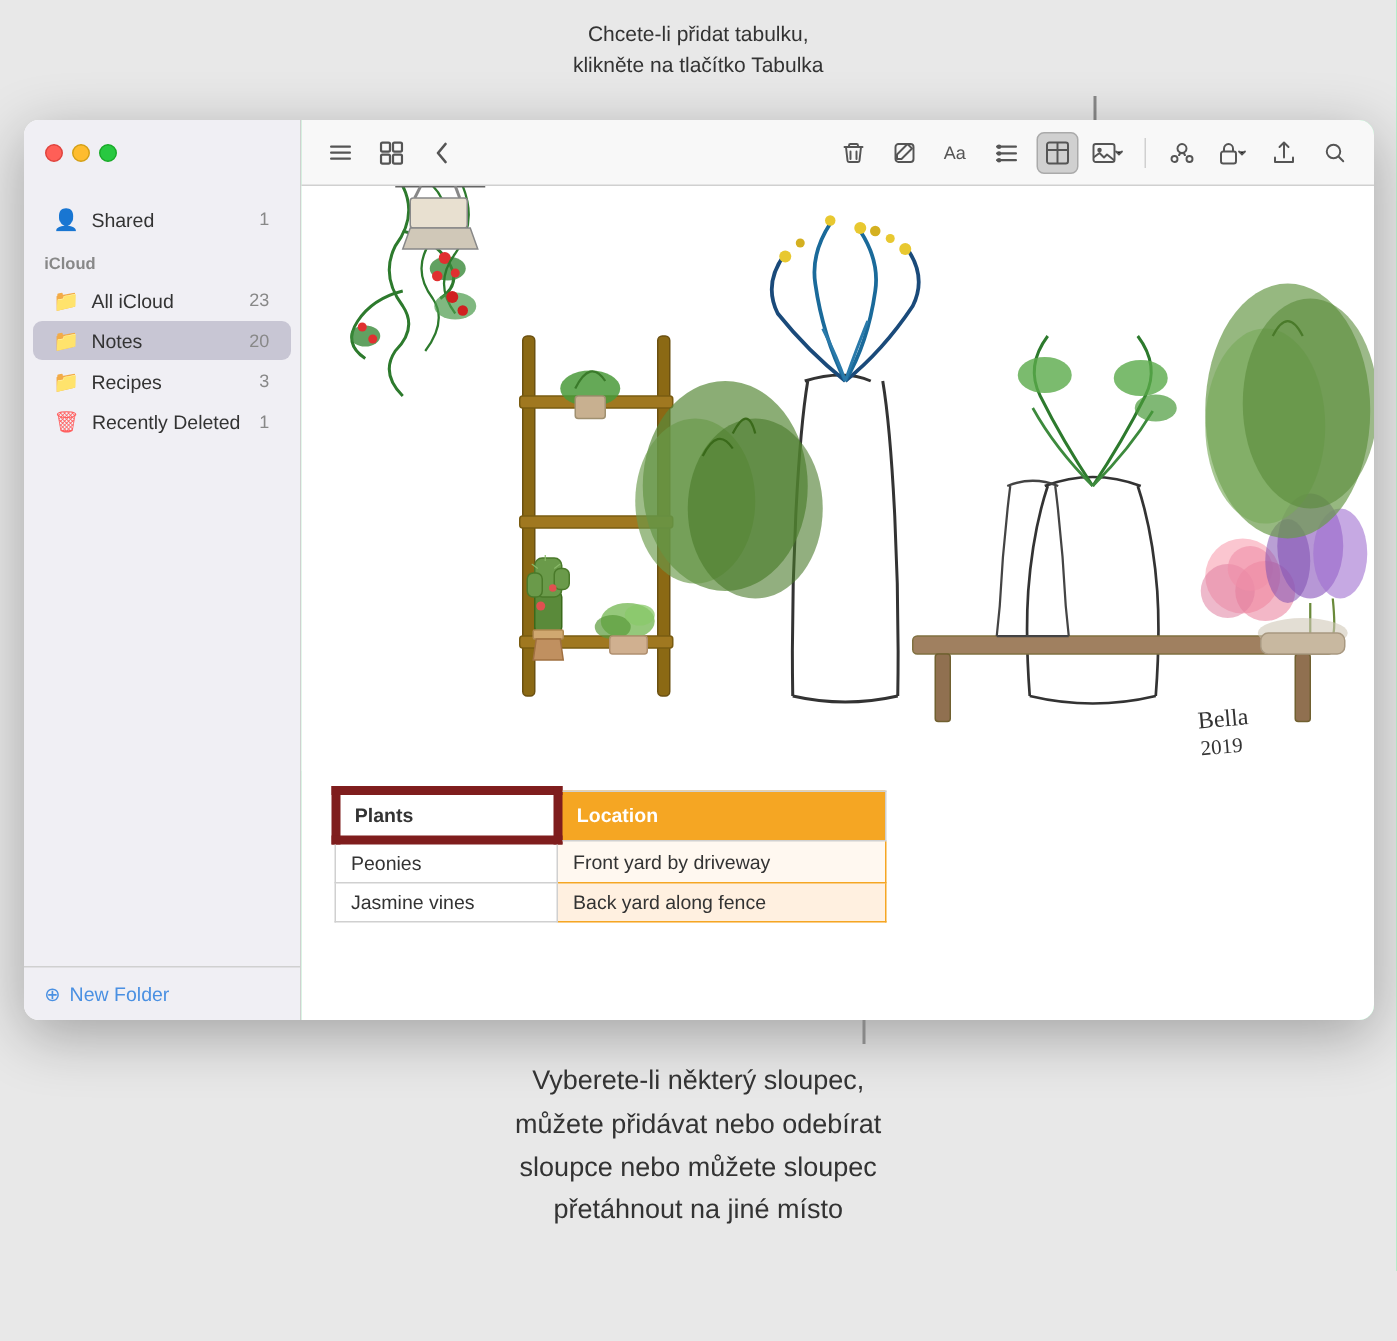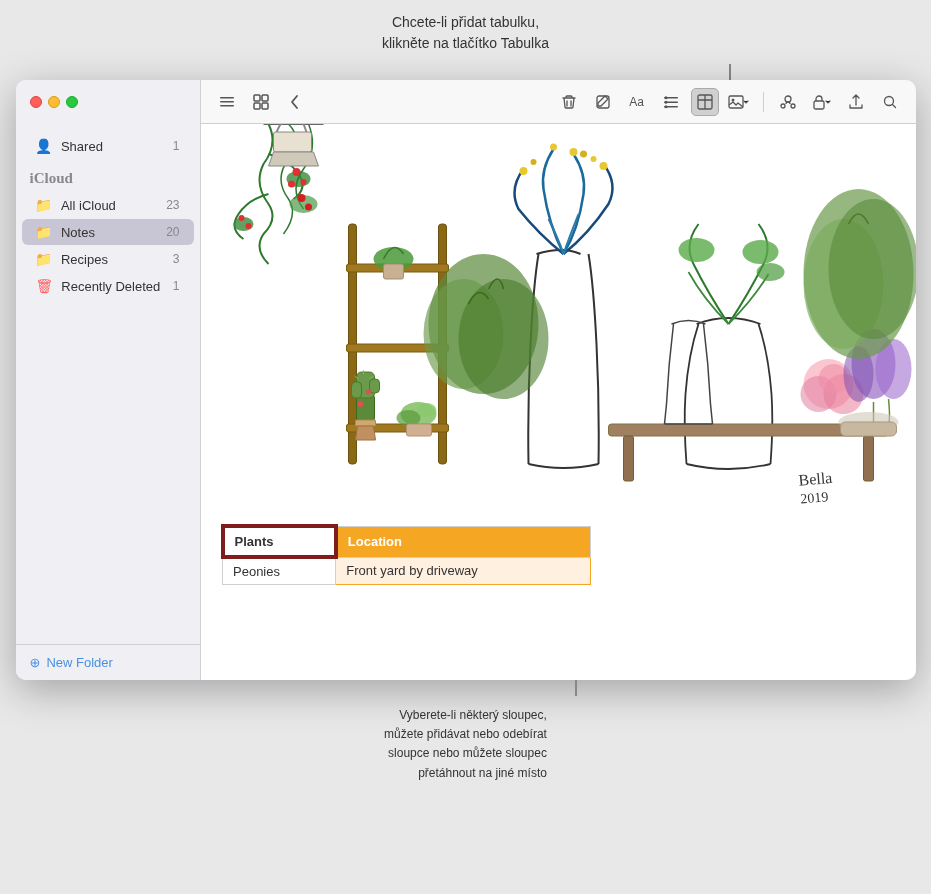--- a/index.html
+++ b/index.html
@@ -83,27 +83,26 @@
 
     .sidebar-item-icon { font-size: 14px; color: #5e5e5e; }
     .sidebar-item-icon.orange { color: #ff8c00; }
     .sidebar-item-icon.blue { color: #4a90e2; }
     .sidebar-item-icon.trash { color: #ff6060; }
 
     .sidebar-item-label { flex: 1; font-size: 13px; }
     .sidebar-item-count { font-size: 12px; color: #888; }
 
     .sidebar-section-label {
-      font-size: 15px;
+      font-size: 11px;
       color: #888;
       font-weight: 600;
       padding: 10px 14px 4px;
       text-transform: none;
       letter-spacing: 0;
-      font-family: Liberation Serif, serif;
     }
 
     .sidebar-bottom {
       padding: 10px 14px;
       border-top: 1px solid #d0d0d0;
     }
 
     .new-folder-btn {
       display: flex;
       align-items: center;
@@ -193,21 +192,21 @@
       color: #fff;
       padding: 6px 10px;
       text-align: left;
       font-weight: 600;
       border: 1px solid #d0d0d0;
     }
 
     .notes-table th.col-plants {
       background: transparent;
       color: #333;
-      border: 4px solid #7f1d1d;
+      border: 6px solid #7f1d1d;
     }
 
     .notes-table th.col-location {
       background: #f5a623;
     }
 
     .notes-table td {
       padding: 5px 10px;
       border: 1px solid #d0d0d0;
       color: #333;
@@ -238,22 +237,22 @@
 
     .context-menu-item {
       padding: 6px 16px;
       font-size: 13px;
       color: #222;
       cursor: pointer;
     }
 
     
     .callout-bottom {
-      text-align: right;
-      font-size: 12px;
+      text-align: center;
+      font-size: 18px;
       color: #333;
       padding: 10px 0 0;
       line-height: 1.6;
     }
   </style>
 </head>
 <body>
 
 <div class="callout-top">
   <span>Chcete-li přidat tabulku,</span><br>
@@ -555,20 +554,24 @@
               <tr>
                 <th class="col-plants">Plants</th>
                 <th class="col-location">Location</th>
               </tr>
             </thead>
             <tbody>
               <tr>
                 <td>Peonies</td>
                 <td class="location-cell">Front yard by driveway</td>
               </tr>
+              <tr>
+                <td>Jasmine vines</td>
+                <td class="location-cell">Back yard along fence</td>
+              </tr>
             </tbody>
           </table>
 
           
         </div>
       </div>
     </div>
   </div>
 </div>
 

